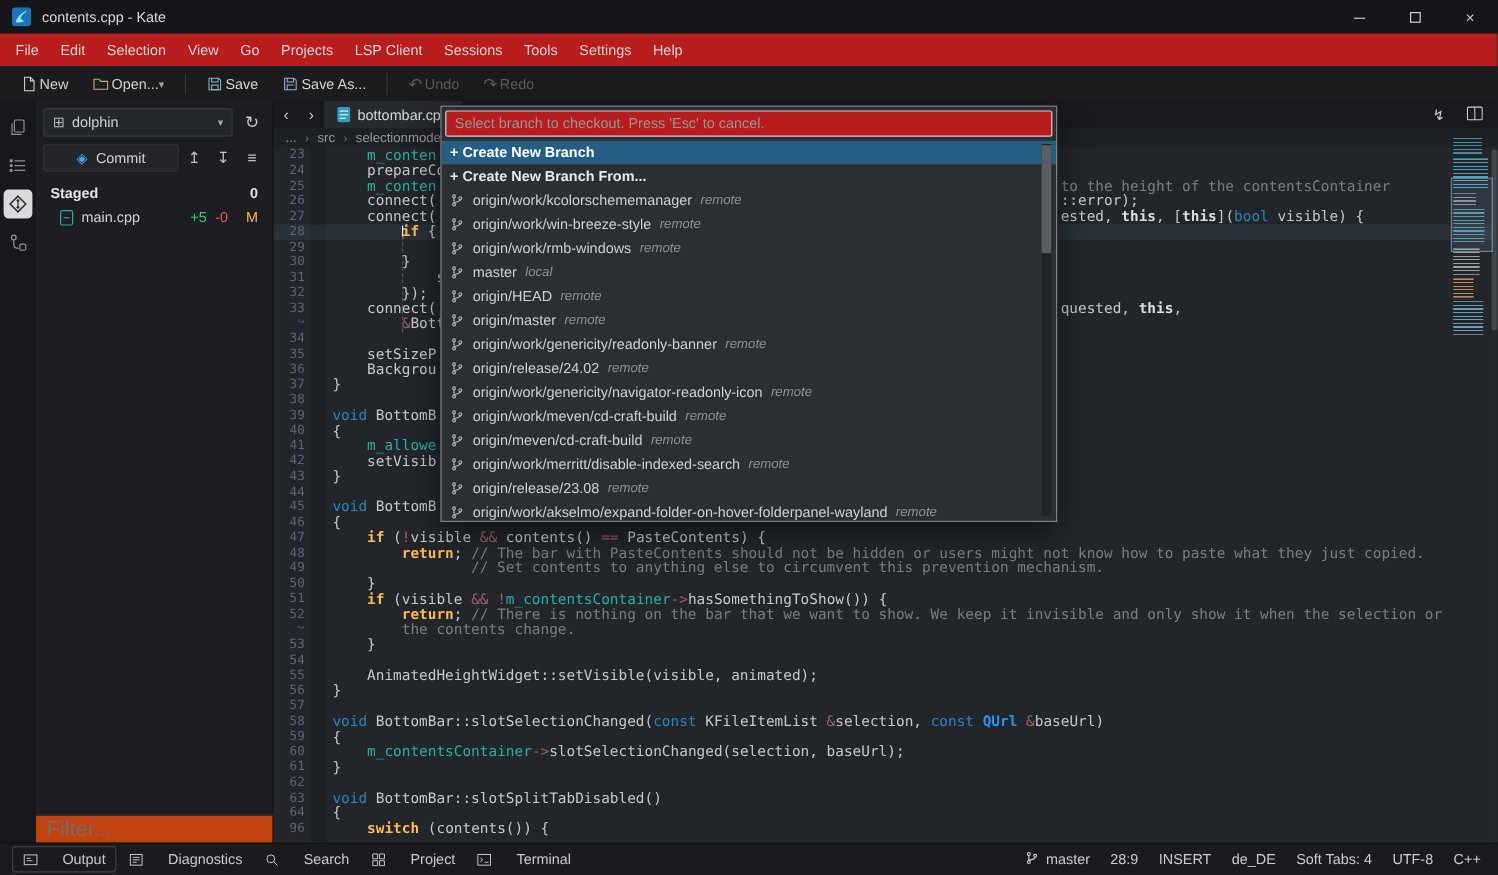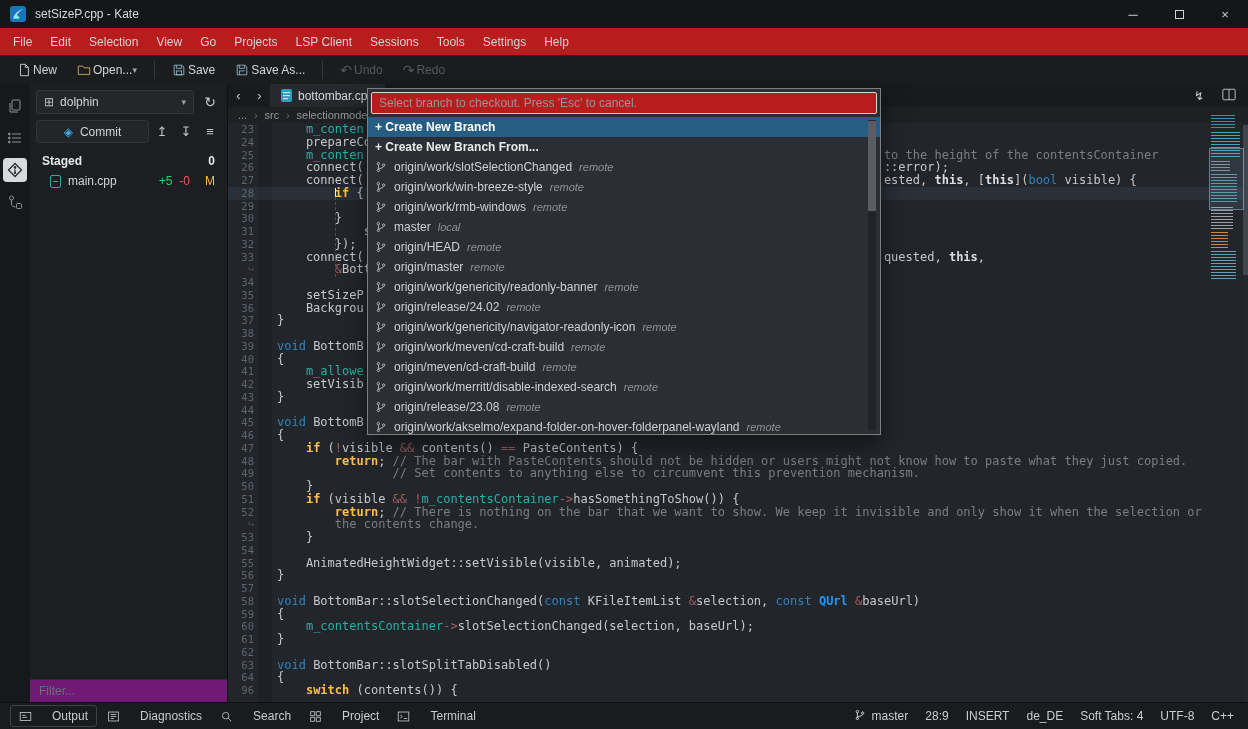--- a/index.html
+++ b/index.html
@@ -48,21 +48,21 @@
   .mini-btn{width:22px;height:22px;display:flex;align-items:center;justify-content:center;color:#c0c2c4;font-size:13px;}
   .grow{display:flex;padding:5px 12px 3px 12px;font-weight:bold;color:#e4e5e6;}
   .grow .cnt{margin-left:auto;}
   .file-row{display:flex;align-items:center;gap:7px;padding:3px 12px 3px 20px;color:#d2d3d4;}
   .fstat{width:11px;height:13px;border:1px solid #2ca9a9;border-radius:2px;background:linear-gradient(#2ca9a9 0 0) center/5px 1px no-repeat;flex:none;}
   .fsp{flex:1}
   .added{color:#2ecc71}
   .removed{color:#e25d5d}
   .mstat{color:#fdbc4b;margin-left:8px}
   .panel-fill{flex:1}
-  .filter{height:23px;background:#701a75;border:none;border-top:1px solid #2a2c2f;color:#c9cbcd;padding:0 9px;font:inherit;font-size:12px;outline:none;}
+  .filter{height:23px;background:#c2410c;border:none;border-top:1px solid #2a2c2f;color:#c9cbcd;padding:0 9px;font:inherit;font-size:18px;outline:none;}
   .filter::placeholder{color:#6c6f72}
 
   
   .editor-col{flex:1;display:flex;flex-direction:column;min-width:0;position:relative;background:#22262b;}
   .tabbar{height:23px;background:#191a1d;display:flex;align-items:stretch;flex:none;}
   .navbtn{width:21px;display:flex;align-items:center;justify-content:center;color:#c6c8ca;font-size:13px;}
   .tab{display:flex;align-items:center;gap:6px;padding:0 11px;background:#26292d;color:#d8d9da;max-width:150px;white-space:nowrap;overflow:hidden;}
   .tab svg{flex:none}
   .tabbar-right{margin-left:auto;display:flex;align-items:center;gap:18px;padding-right:12px;color:#cfd0d2;}
   .breadcrumb{height:16px;background:#1e2124;display:flex;align-items:center;gap:7px;padding-left:10px;font-size:11px;color:#94979a;flex:none;}
@@ -123,21 +123,21 @@
 
 <div class="app">
 
   <div class="titlebar">
     <span class="app-icon">
       <svg width="16" height="16" viewBox="0 0 16 16">
           <rect width="16" height="16" rx="3" fill="#1577b9"></rect>
           <path d="M3 12.5c2-5.5 5.5-8.5 10-9.5-3 2-5 4-6 6l3 3c-2.2 1-5 1-7 .5z" fill="#9be0e8"></path>
         </svg>
     </span>
-    <span class="title">setSizeP.cpp - Kate</span>
+    <span class="title">contents.cpp - Kate</span>
     <span class="tspacer"></span>
     <span class="winbtn">
         <span>─</span>
       </span>
     <span class="winbtn">
         <span class="maxbox"></span>
       </span>
     <span class="winbtn">
         <span>×</span>
       </span>
@@ -392,21 +392,21 @@
             </div>
             <div class="pitem">
               <span class="bicon">
                 <svg viewBox="0 0 16 16" width="12" height="12" fill="none" stroke="currentColor" stroke-width="1.3">
                   <circle cx="4.5" cy="3.5" r="1.6"></circle>
                   <circle cx="4.5" cy="12.5" r="1.6"></circle>
                   <circle cx="11.5" cy="5.5" r="1.6"></circle>
                   <path d="M4.5 5.1v5.8M11.5 7.1c0 2.9-7 2.4-7 4.2"></path>
                 </svg>
               </span>
-              <span class="plabel">origin/work/slotSelectionChanged</span>
+              <span class="plabel">origin/work/kcolorschememanager</span>
               <span class="ptag">remote</span>
             </div>
             <div class="pitem">
               <span class="bicon">
                 <svg viewBox="0 0 16 16" width="12" height="12" fill="none" stroke="currentColor" stroke-width="1.3">
                   <circle cx="4.5" cy="3.5" r="1.6"></circle>
                   <circle cx="4.5" cy="12.5" r="1.6"></circle>
                   <circle cx="11.5" cy="5.5" r="1.6"></circle>
                   <path d="M4.5 5.1v5.8M11.5 7.1c0 2.9-7 2.4-7 4.2"></path>
                 </svg>

